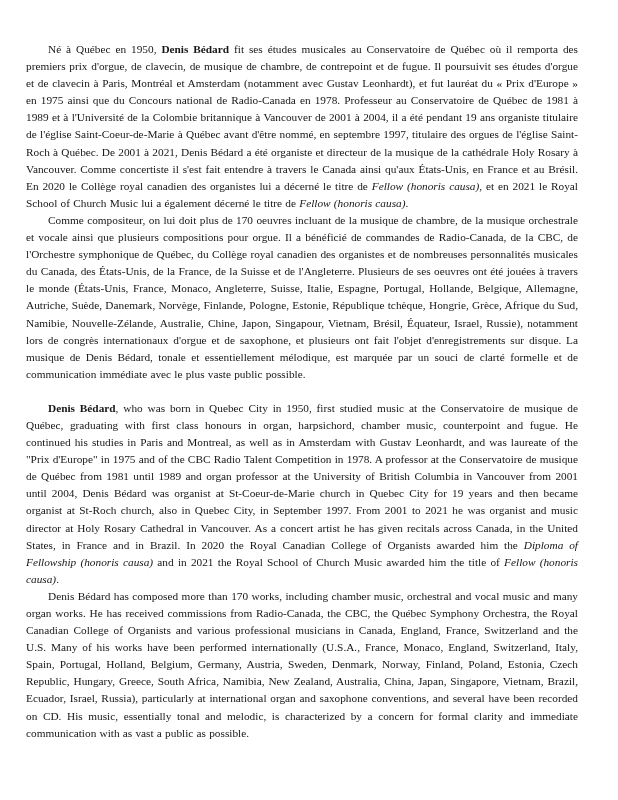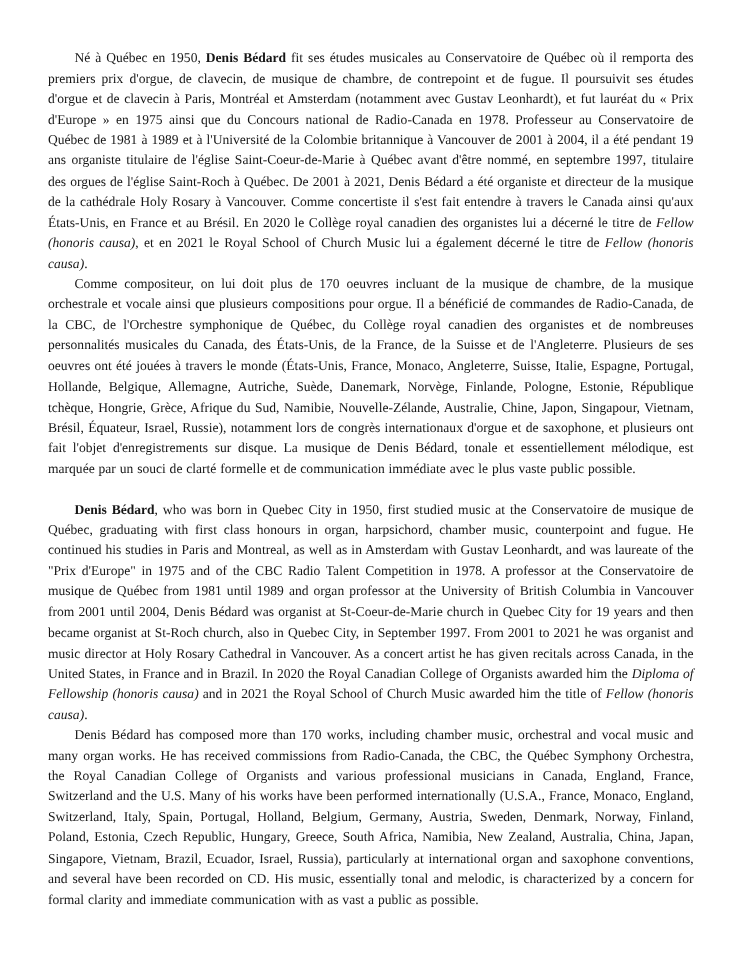--- a/index.html
+++ b/index.html
@@ -9,21 +9,21 @@
   body {
     width: 618px;
     height: 800px;
     background: #ffffff;
     overflow: hidden;
   }
   .page {
     box-sizing: border-box;
     width: 618px;
     height: 800px;
-    padding: 41px 40px 0 40px;
+    padding: 41px 40px 0 26px;
     font-family: "Liberation Serif", "DejaVu Serif", serif;
     font-size: 11.3px;
     line-height: 17.1px;
     color: #161616;
     text-align: justify;
     -webkit-hyphens: none;
     hyphens: none;
   }
   .bio-section {
     margin: 0;

